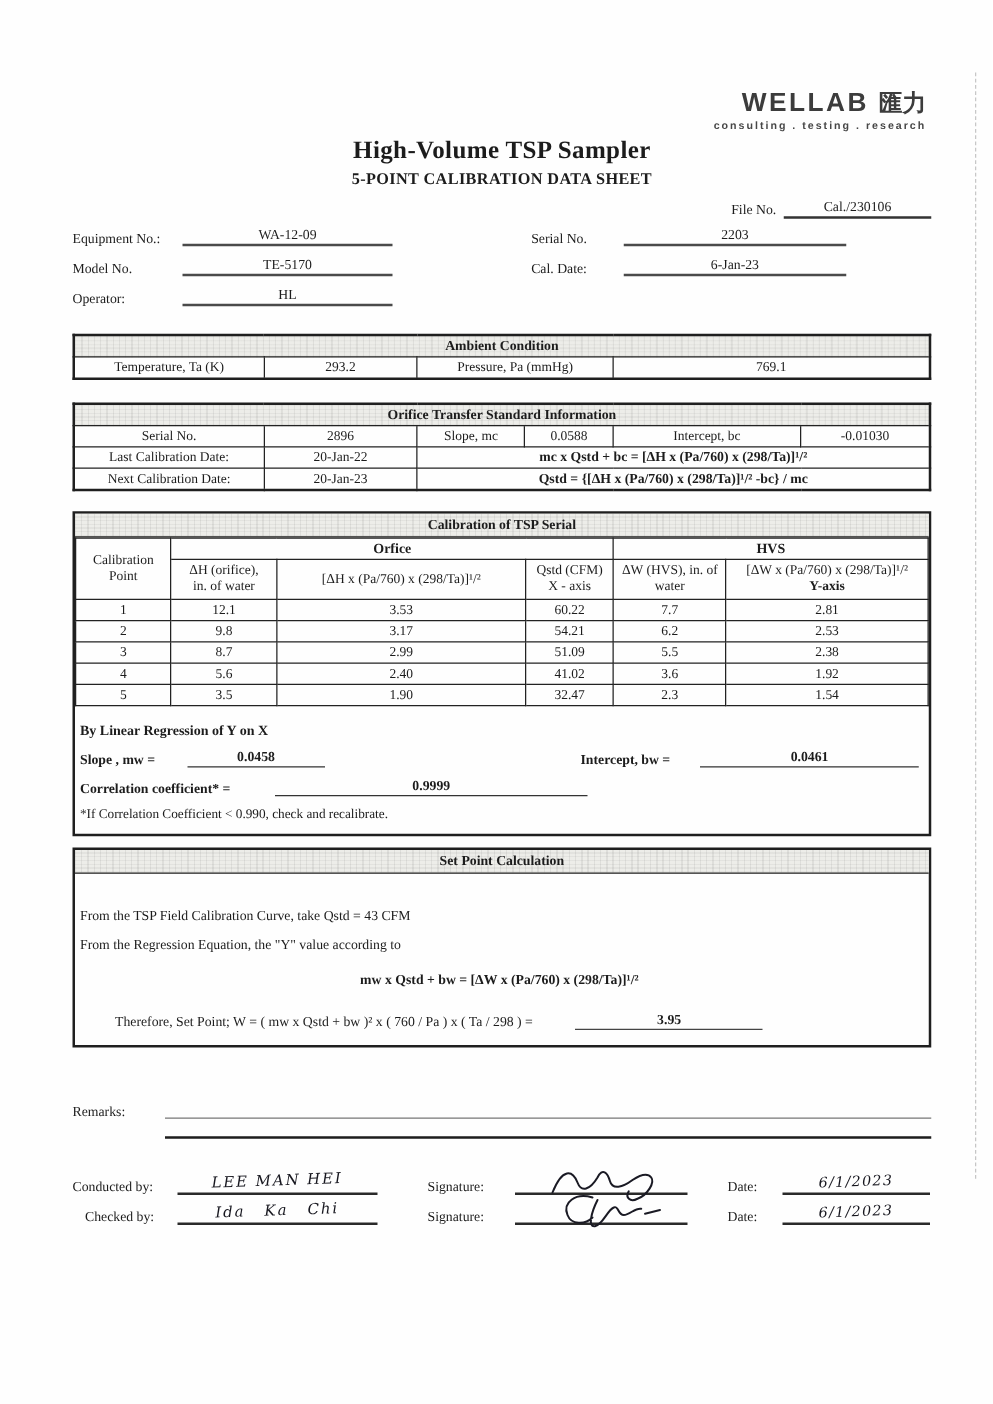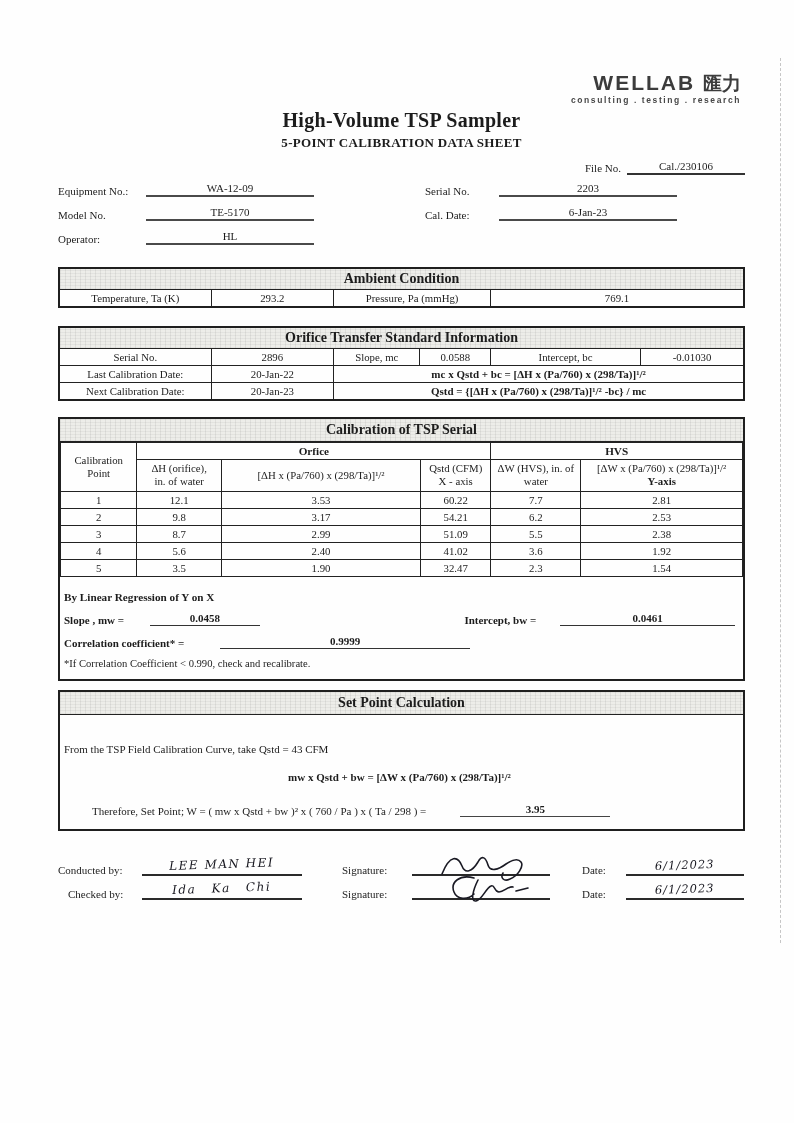--- a/index.html
+++ b/index.html
@@ -38,21 +38,21 @@
   .uline{border-bottom:2px solid #4a4a4a;text-align:center;padding-bottom:1px;}
   .equip-val{width:168px;}
   .equip-val-r{width:178px;}
 
   
   .bar{
     background-color:#edede9;
     background-image:
       repeating-linear-gradient(90deg, rgba(90,90,90,.10) 0 1px, transparent 1px 5px),
       repeating-linear-gradient(0deg, rgba(90,90,90,.07) 0 1px, transparent 1px 3px);
-    font-weight:bold;text-align:center;font-size:14px;padding:3px 0;
+    font-weight:bold;text-align:center;font-size:11px;padding:3px 0;
   }
   table.grid{width:100%;border-collapse:collapse;table-layout:fixed;font-size:10.8px;}
   table.grid td{border:1.5px solid #222;text-align:center;padding:2px 3px;vertical-align:middle;}
   table.outer{border:2px solid #1f1f1f;}
   .sect{margin-top:18px;}
   .formula{font-weight:bold;font-size:11px;}
 
   
   .boxA{border:2px solid #1f1f1f;margin-top:16px;}
   .boxA .bar{border-bottom:1.5px solid #222;}
@@ -310,28 +310,36 @@
           <span class="reg-line" style="width:250px;">0.9999</span>
         </div>
         <div class="reg-note">*If Correlation Coefficient &lt; 0.990, check and recalibrate.</div>
       </div>
     </div>
 
     <div class="boxB">
       <div class="bar">Set Point Calculation</div>
       <div class="sp-body">
         <div class="sp-line">From the TSP Field Calibration Curve, take Qstd = 43 CFM</div>
+        <div class="sp-line" style="margin-top:11px;">From the Regression Equation, the "Y" value according to</div>
         <div class="sp-formula formula">mw x Qstd + bw = [ΔW x (Pa/760) x (298/Ta)]¹/²</div>
         <div class="sp-therefore">
           <span>Therefore, Set Point; W = ( mw x Qstd + bw )² x ( 760 / Pa ) x ( Ta / 298 ) =</span>
           <span class="sp-result">3.95</span>
         </div>
       </div>
     </div>
 
+    <div class="remarks">
+      <span class="remarks-label">Remarks:</span>
+      <span class="remarks-lines">
+        <div class="remarks-line1"></div>
+        <div class="remarks-line2"></div>
+      </span>
+    </div>
 
     <div class="signoff">
       <div class="sign-row">
         <span class="sign-label">Conducted by:</span>
         <span class="name-line">
           <span class="hand">LEE MAN HEI</span>
         </span>
         <span class="gap1"></span>
         <span class="siglab">Signature:</span>
         <span class="sig-line">

